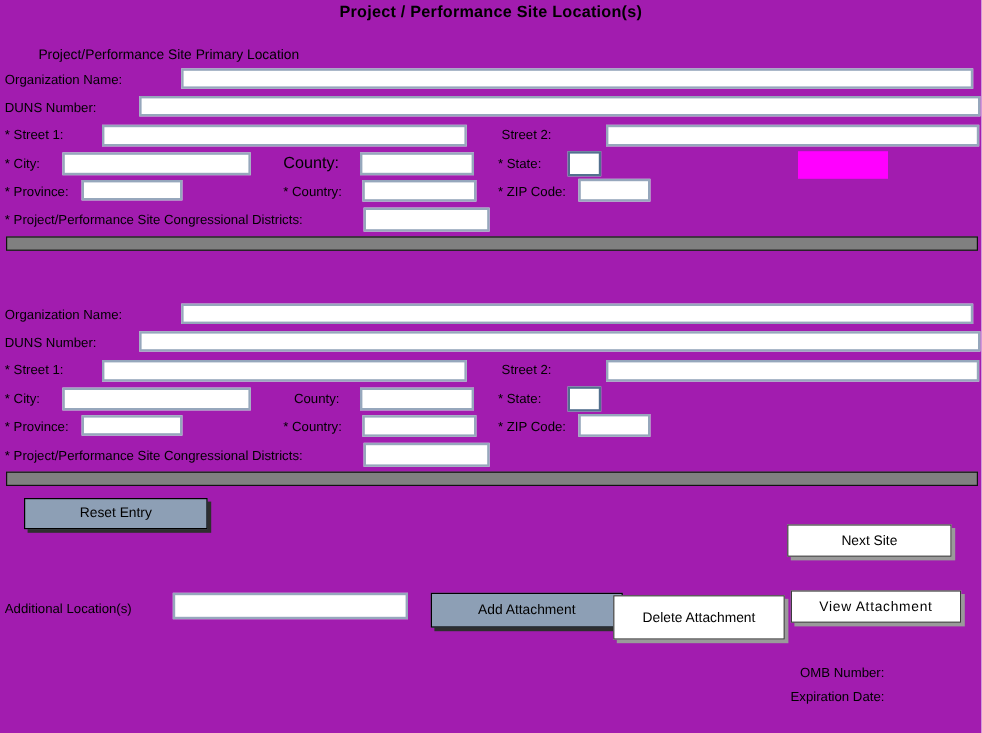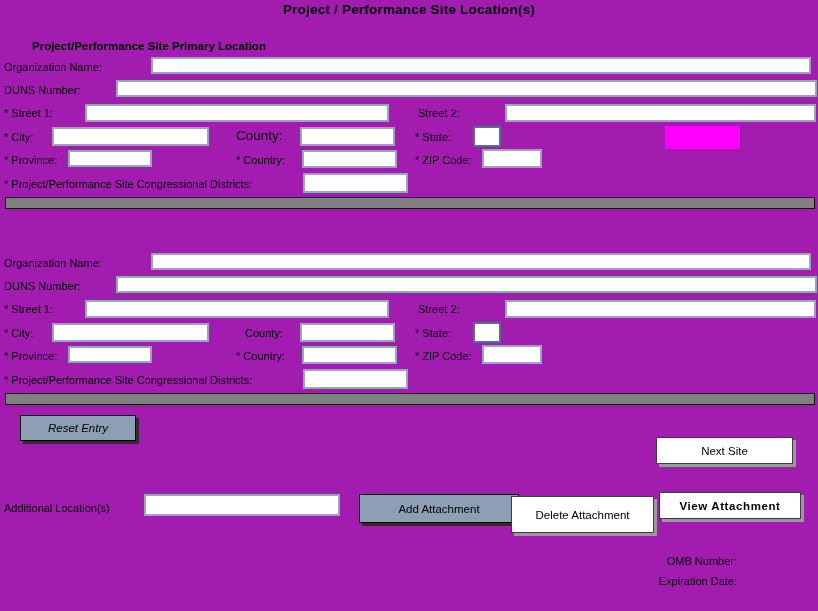--- a/index.html
+++ b/index.html
@@ -1,20 +1,20 @@
 <!DOCTYPE html>
 <html><head>
 <meta charset="utf-8">
 <style>
   html,body{margin:0;padding:0;background:#fff;}
   #page{position:relative;width:818px;height:611px;background:#a21caf;
         font-family:"Liberation Sans","DejaVu Sans",sans-serif;color:#000;overflow:hidden;}
   .abs{position:absolute;}
   .title{top:2px;left:0;width:818px;text-align:center;font-size:13.5px;font-weight:bold;letter-spacing:.2px;}
-  .sec-header{font-size:11.5px;font-weight:bold;padding-left:28px;}
+  .sec-header{font-size:11.5px;font-weight:normal;padding-left:28px;}
   .lbl{font-size:11px;white-space:nowrap;}
   .lbl-big{font-size:13.5px;white-space:nowrap;}
   .inp{position:absolute;box-sizing:border-box;background:#fff;border:2px solid #96a7bc;
        font-family:"Liberation Sans","DejaVu Sans",sans-serif;font-size:11px;padding:0 3px;}
   .inp-dark{border:2px solid #53708f;}
   .divider{position:absolute;background:#808080;border:1px solid #111;box-sizing:border-box;}
   .hl{position:absolute;background:#ff00ff;}
   .btn{position:absolute;box-sizing:border-box;display:flex;align-items:center;justify-content:center;
        font-family:"Liberation Sans","DejaVu Sans",sans-serif;font-size:11.5px;color:#000;cursor:pointer;}
   .btn-blue{background:#8d9fb5;border:1px solid #000;box-shadow:3px 3px 0 #2e2e2e;}
@@ -85,29 +85,29 @@
   <div class="abs lbl" style="left:236px;top:350px;">* Country:</div>
   <input class="inp" style="left: 302px; top: 346px; width: 95px; height: 18px;">
   <div class="abs lbl" style="left:415px;top:350px;">* ZIP Code:</div>
   <input class="inp" style="left: 482px; top: 345px; width: 60px; height: 19px;">
 
   <div class="abs lbl" style="left:4px;top:374px;">* Project/Performance Site Congressional Districts:</div>
   <input class="inp" style="left: 303px; top: 369px; width: 105px; height: 20px;">
 
   <div class="divider" style="left:5px;top:393px;width:810px;height:12px;"></div>
 
-  <div class="btn btn-blue" style="left:20px;top:415px;width:116px;height:26px;font-style:italic;">Reset Entry</div>
+  <div class="btn btn-blue" style="left:20px;top:415px;width:153px;height:26px;">Reset Entry</div>
 
   <div class="btn btn-white" style="left:656px;top:437px;width:137px;height:27px;">Next Site</div>
 
   <div class="abs lbl" style="left:4px;top:502px;">Additional Location(s)</div>
   <input class="inp" style="left: 144px; top: 494px; width: 196px; height: 22px;">
 
   <div class="btn btn-blue" style="left:359px;top:494px;width:160px;height:29px;">Add Attachment</div>
   <div class="btn btn-white" style="left:511px;top:496px;width:143px;height:37px;">Delete Attachment</div>
-  <div class="btn btn-white" style="left:659px;top:492px;width:142px;height:27px;letter-spacing:.6px;font-weight:bold;">View Attachment</div>
+  <div class="btn btn-white" style="left:659px;top:492px;width:142px;height:27px;letter-spacing:.6px;">View Attachment</div>
 
   <div class="abs footer-text" style="right:81px;top:551px;">
     <div>OMB Number:</div>
     <div>Expiration Date:</div>
   </div>
 
 </div>
 
 </body></html>

